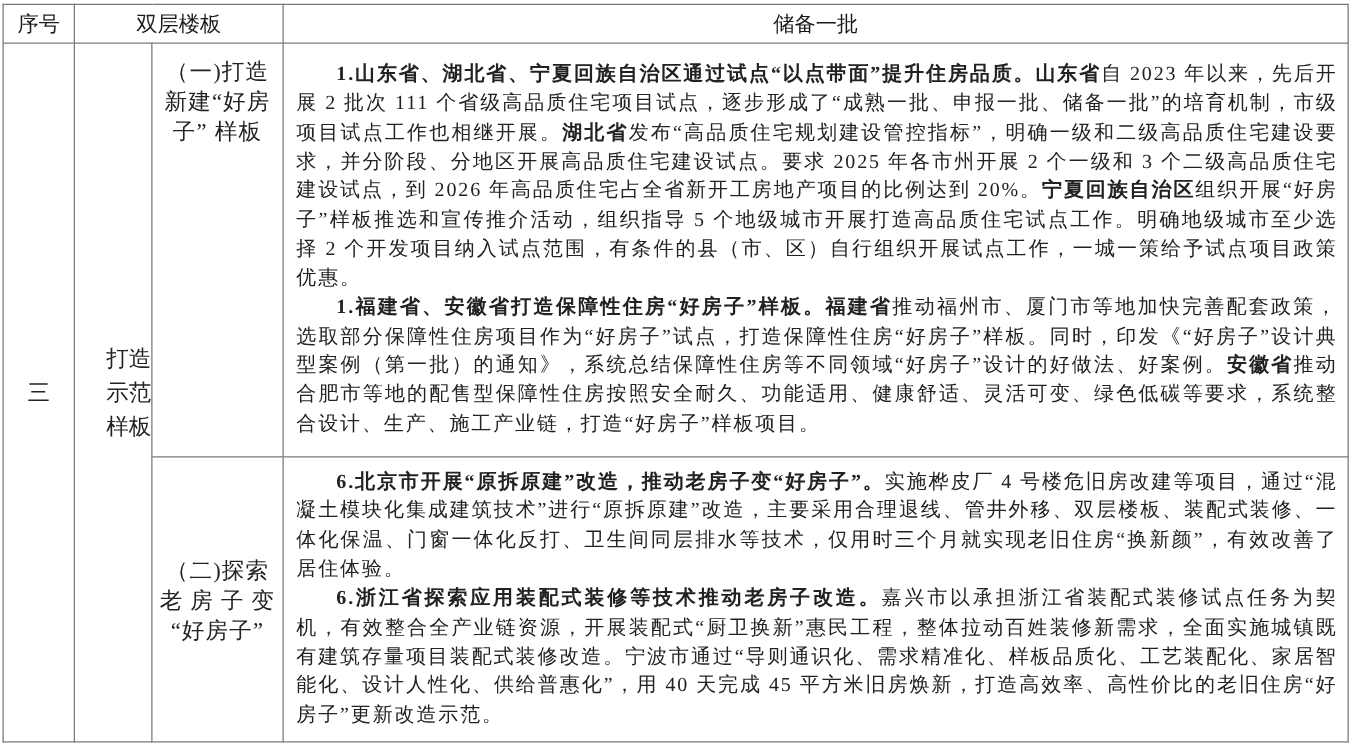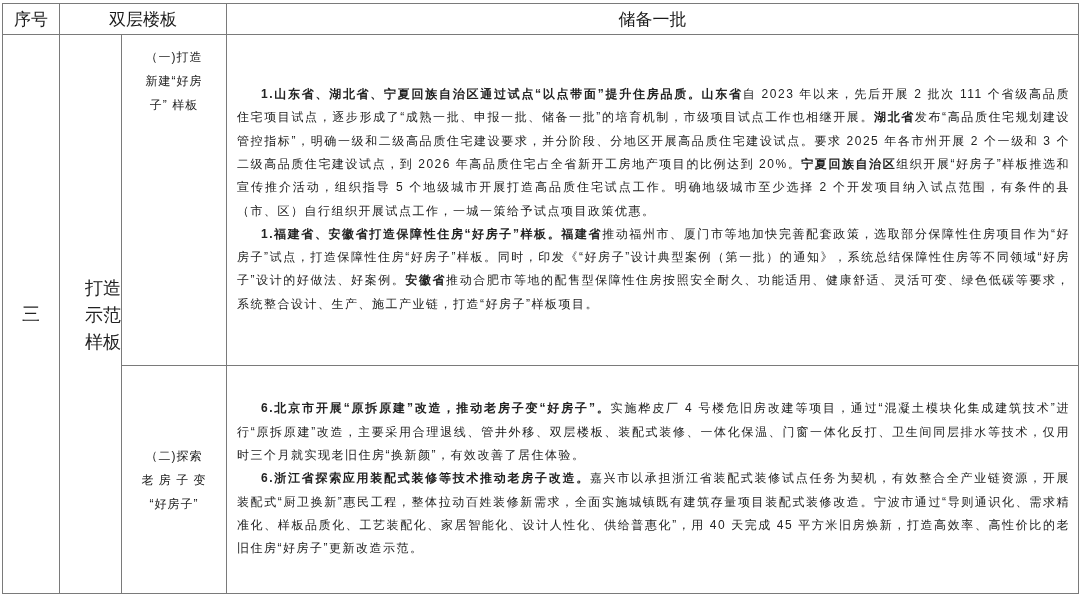--- a/index.html
+++ b/index.html
@@ -12,27 +12,27 @@
   .tbl td, .tbl th {
     border:1px solid #7a7a7a; padding:0; vertical-align:middle;
   }
   .hdr th {
     height:30px; font-family:"DejaVu Sans", sans-serif; font-weight:normal;
     font-size:17px; text-align:center; color:#1a1a1a;
   }
   .seq { font-family:"DejaVu Sans", sans-serif; font-size:18px; text-align:center; }
   .measure { font-family:"DejaVu Sans", sans-serif; font-size:18px; text-align:right; line-height:27px; }
   .sub {
-    font-family:Liberation Sans, sans-serif; font-size:12px;
+    font-family:Liberation Serif, serif; font-size:18px;
     line-height:24px; text-align:center; padding:0 4px !important;
     letter-spacing:1px;
   }
   .sub.top { vertical-align:top; padding-top:10px !important; }
   .body {
-    font-family:Liberation Sans, sans-serif; font-size:12px;
+    font-family:Liberation Serif, serif; font-size:16px;
     line-height:23.3px; text-align:justify; padding:1px 8px 2px 10px !important;
     letter-spacing:1.5px; vertical-align:top;
   }
   .para { text-indent:2em; margin:0; }
   .b { font-weight:bold; }
 </style>
 </head>
 <body>
 
 <table class="tbl">

